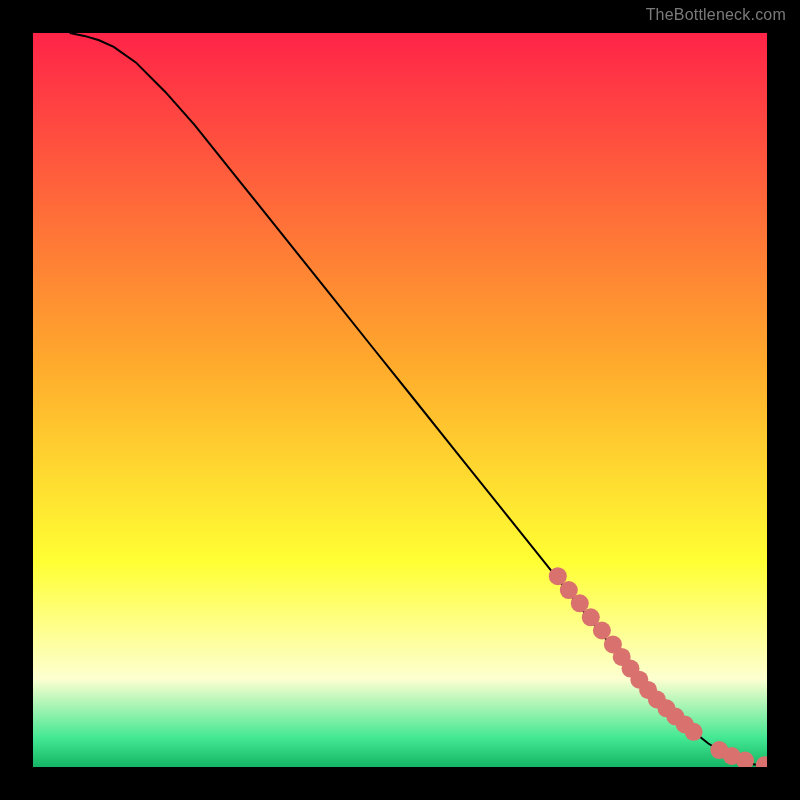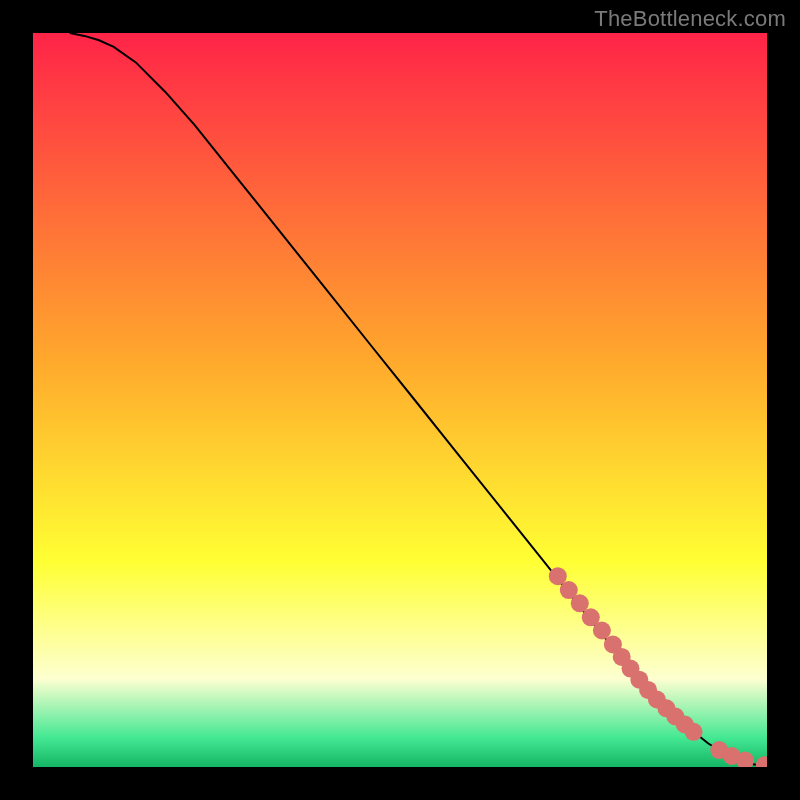--- a/index.html
+++ b/index.html
@@ -24,21 +24,21 @@
     left: 0;
     top: 0;
     width: 734px;
     height: 734px;
   }
   .attribution {
     position: absolute;
     top: 6px;
     right: 14px;
     color: #7a7a7a;
-    font-size: 22px;
+    font-size: 16px;
     letter-spacing: 0.2px;
     font-weight: 500;
   }
   svg { display: block; }
 </style>
 </head>
 <body>
 
 <div class="frame">
   <svg class="plot" viewBox="0 0 734 734" width="734" height="734" preserveAspectRatio="none">

